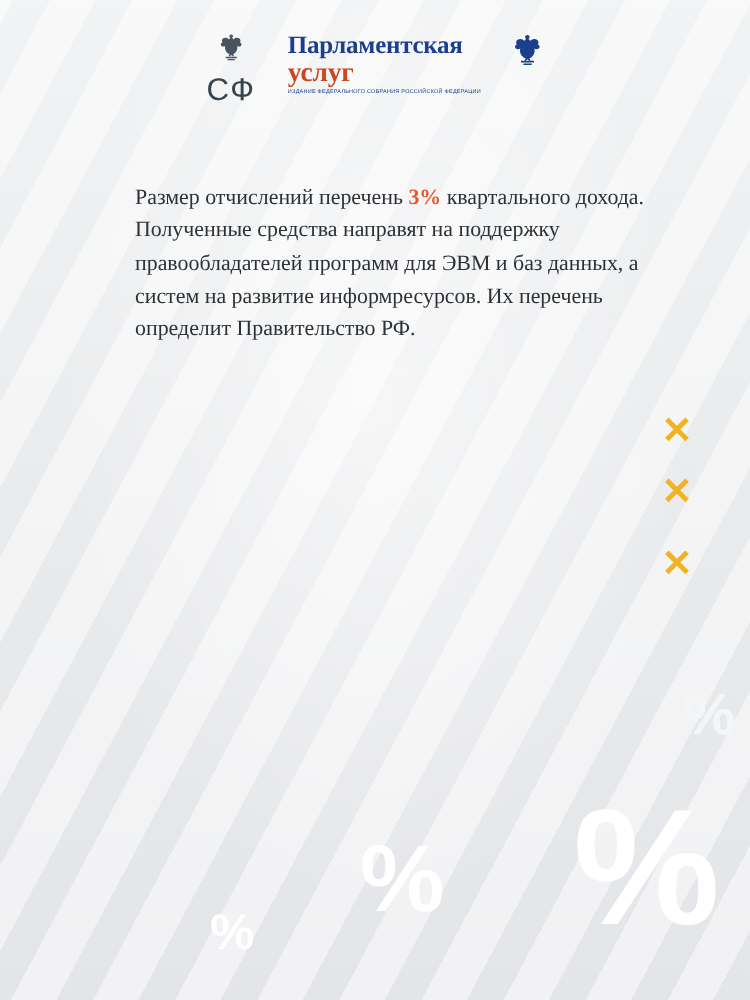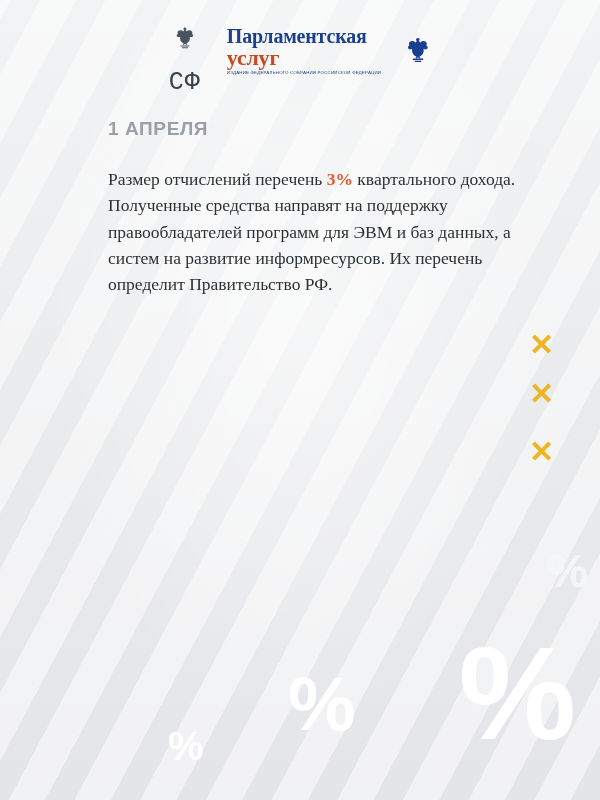--- a/index.html
+++ b/index.html
@@ -54,30 +54,30 @@
     display: flex;
     flex-direction: column;
     align-items: center;
     color: #3c4650;
   }
   .sf-crest {
     width: 22px; height: 26px;
     display:block;
   }
   .sf-letters {
-    font-family: Liberation Mono, monospace;
+    font-family: Liberation Sans, sans-serif;
     font-size: 25px;
     letter-spacing: 1px;
     color: #39434d;
     line-height: 1;
-    margin-top: 18px;
+    margin-top: 8px;
   }
   .pg-logo {
     display: flex;
-    align-items: center;
+    align-items: flex-start;
     gap: 24px;
   }
   .pg-text {
     display: flex;
     flex-direction: column;
     align-items: flex-start;
     line-height: 1;
   }
   .pg-line1 {
     font-family: "Liberation Serif", serif;
@@ -190,21 +190,20 @@
       <svg class="pg-emblem" viewBox="0 0 26 30">
         <g fill="#1b3f8f">
           <path d="M13 2c1 0 1.7.8 1.7 1.6 0 .7-.4 1.2-1 1.5.7.3 1.2.9 1.4 1.6.8-1 2-1.6 3.3-1.6 1.9 0 3.4 1.2 3.4 2.8 0 .6-.2 1.1-.6 1.6.9.3 1.5 1 1.5 1.9 0 1.1-1.1 2-2.4 2-.7 0-1.3-.2-1.8-.6.1.6.2 1.2.2 1.8 0 2.7-1.8 5.1-4.3 6.2l1.1 1.3-1.1.6-1.1-1.2c-.1.1-.2.1-.3.1s-.2 0-.3-.1l-1.1 1.2-1.1-.6 1.1-1.3C8.8 19.7 7 17.3 7 14.6c0-.6.1-1.2.2-1.8-.5.4-1.1.6-1.8.6-1.3 0-2.4-.9-2.4-2 0-.9.6-1.6 1.5-1.9-.4-.5-.6-1-.6-1.6 0-1.6 1.5-2.8 3.4-2.8 1.3 0 2.5.6 3.3 1.6.2-.7.7-1.3 1.4-1.6-.6-.3-1-.8-1-1.5C11 2.8 12 2 13 2z"></path>
           <path d="M7.8 22.6h10.4v1.3H7.8zM9.7 24.7h6.6v1.2H9.7z"></path>
         </g>
       </svg>
     </div>
   </div>
 
   <div class="content">
-    <div class="date">1 АПРЕЛЯ</div>
 
 
     <p class="para second"><span>Размер отчислений перечень </span><span class="hl">3%</span><span> квартального дохода. Полученные средства направят на поддержку правообладателей программ для ЭВМ и баз данных, а систем на развитие информресурсов. Их перечень определит Правительство РФ.</span></p>
   </div>
 
   <div class="cross c1">✕</div>
   <div class="cross c2">✕</div>
   <div class="cross c3">✕</div>
 
   <div class="pct p1">%</div>

